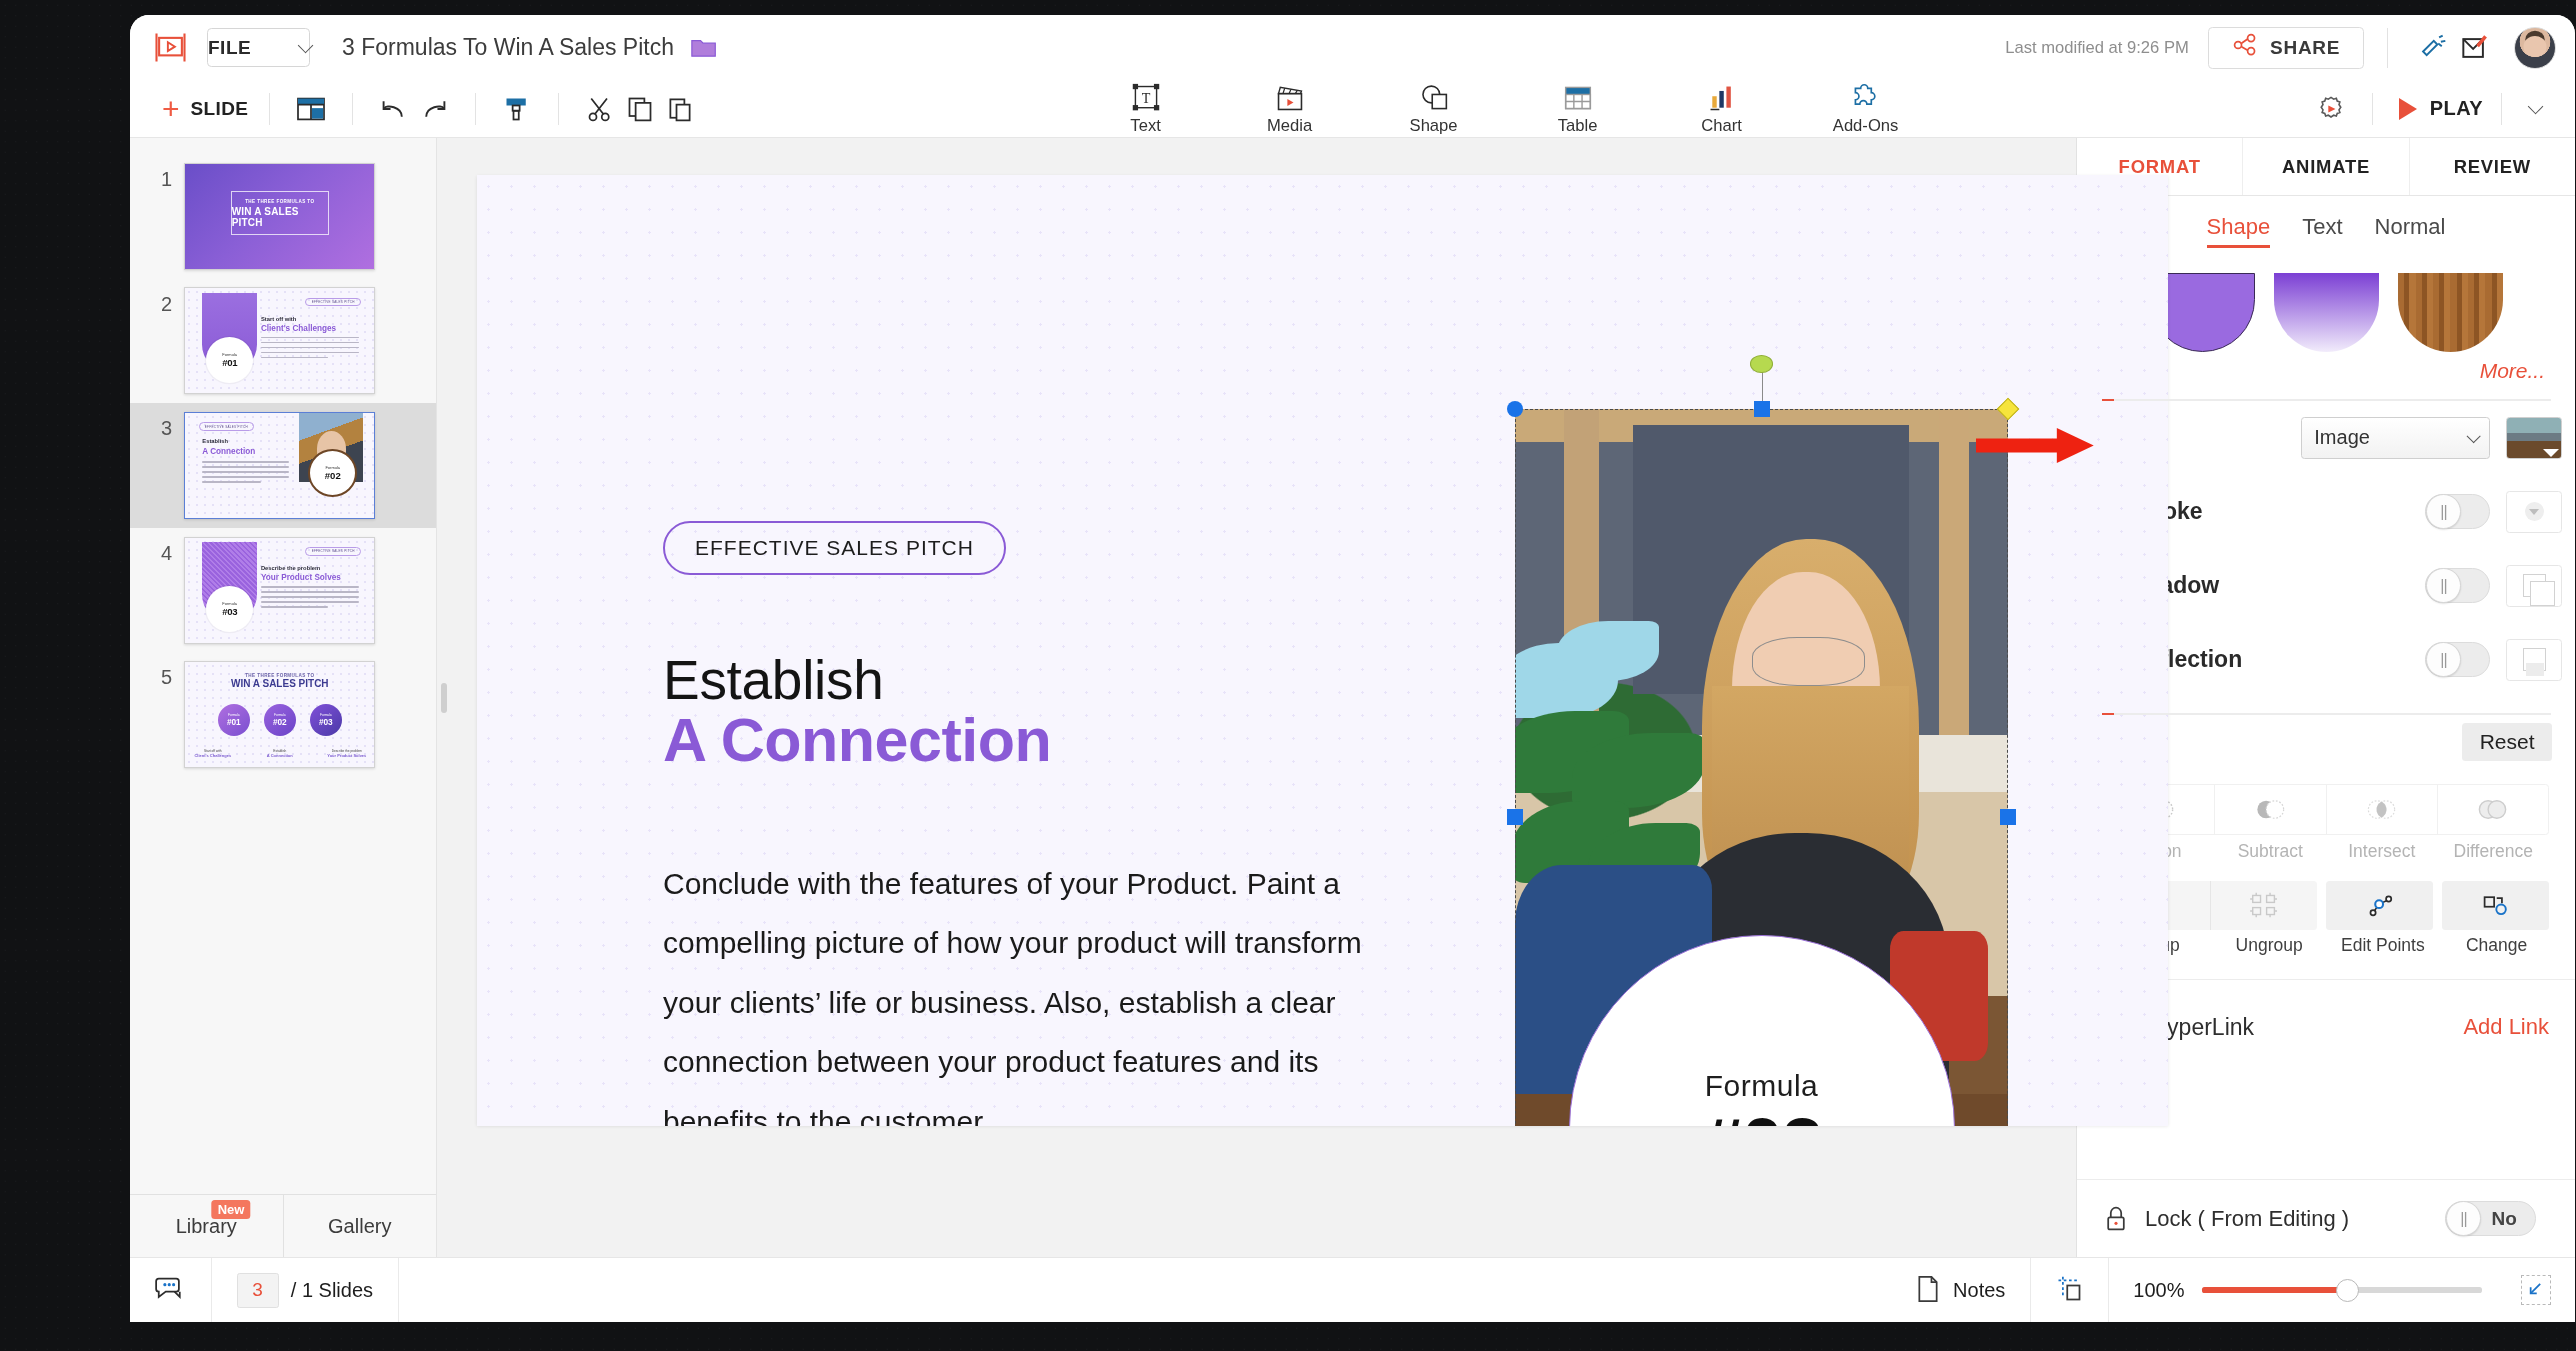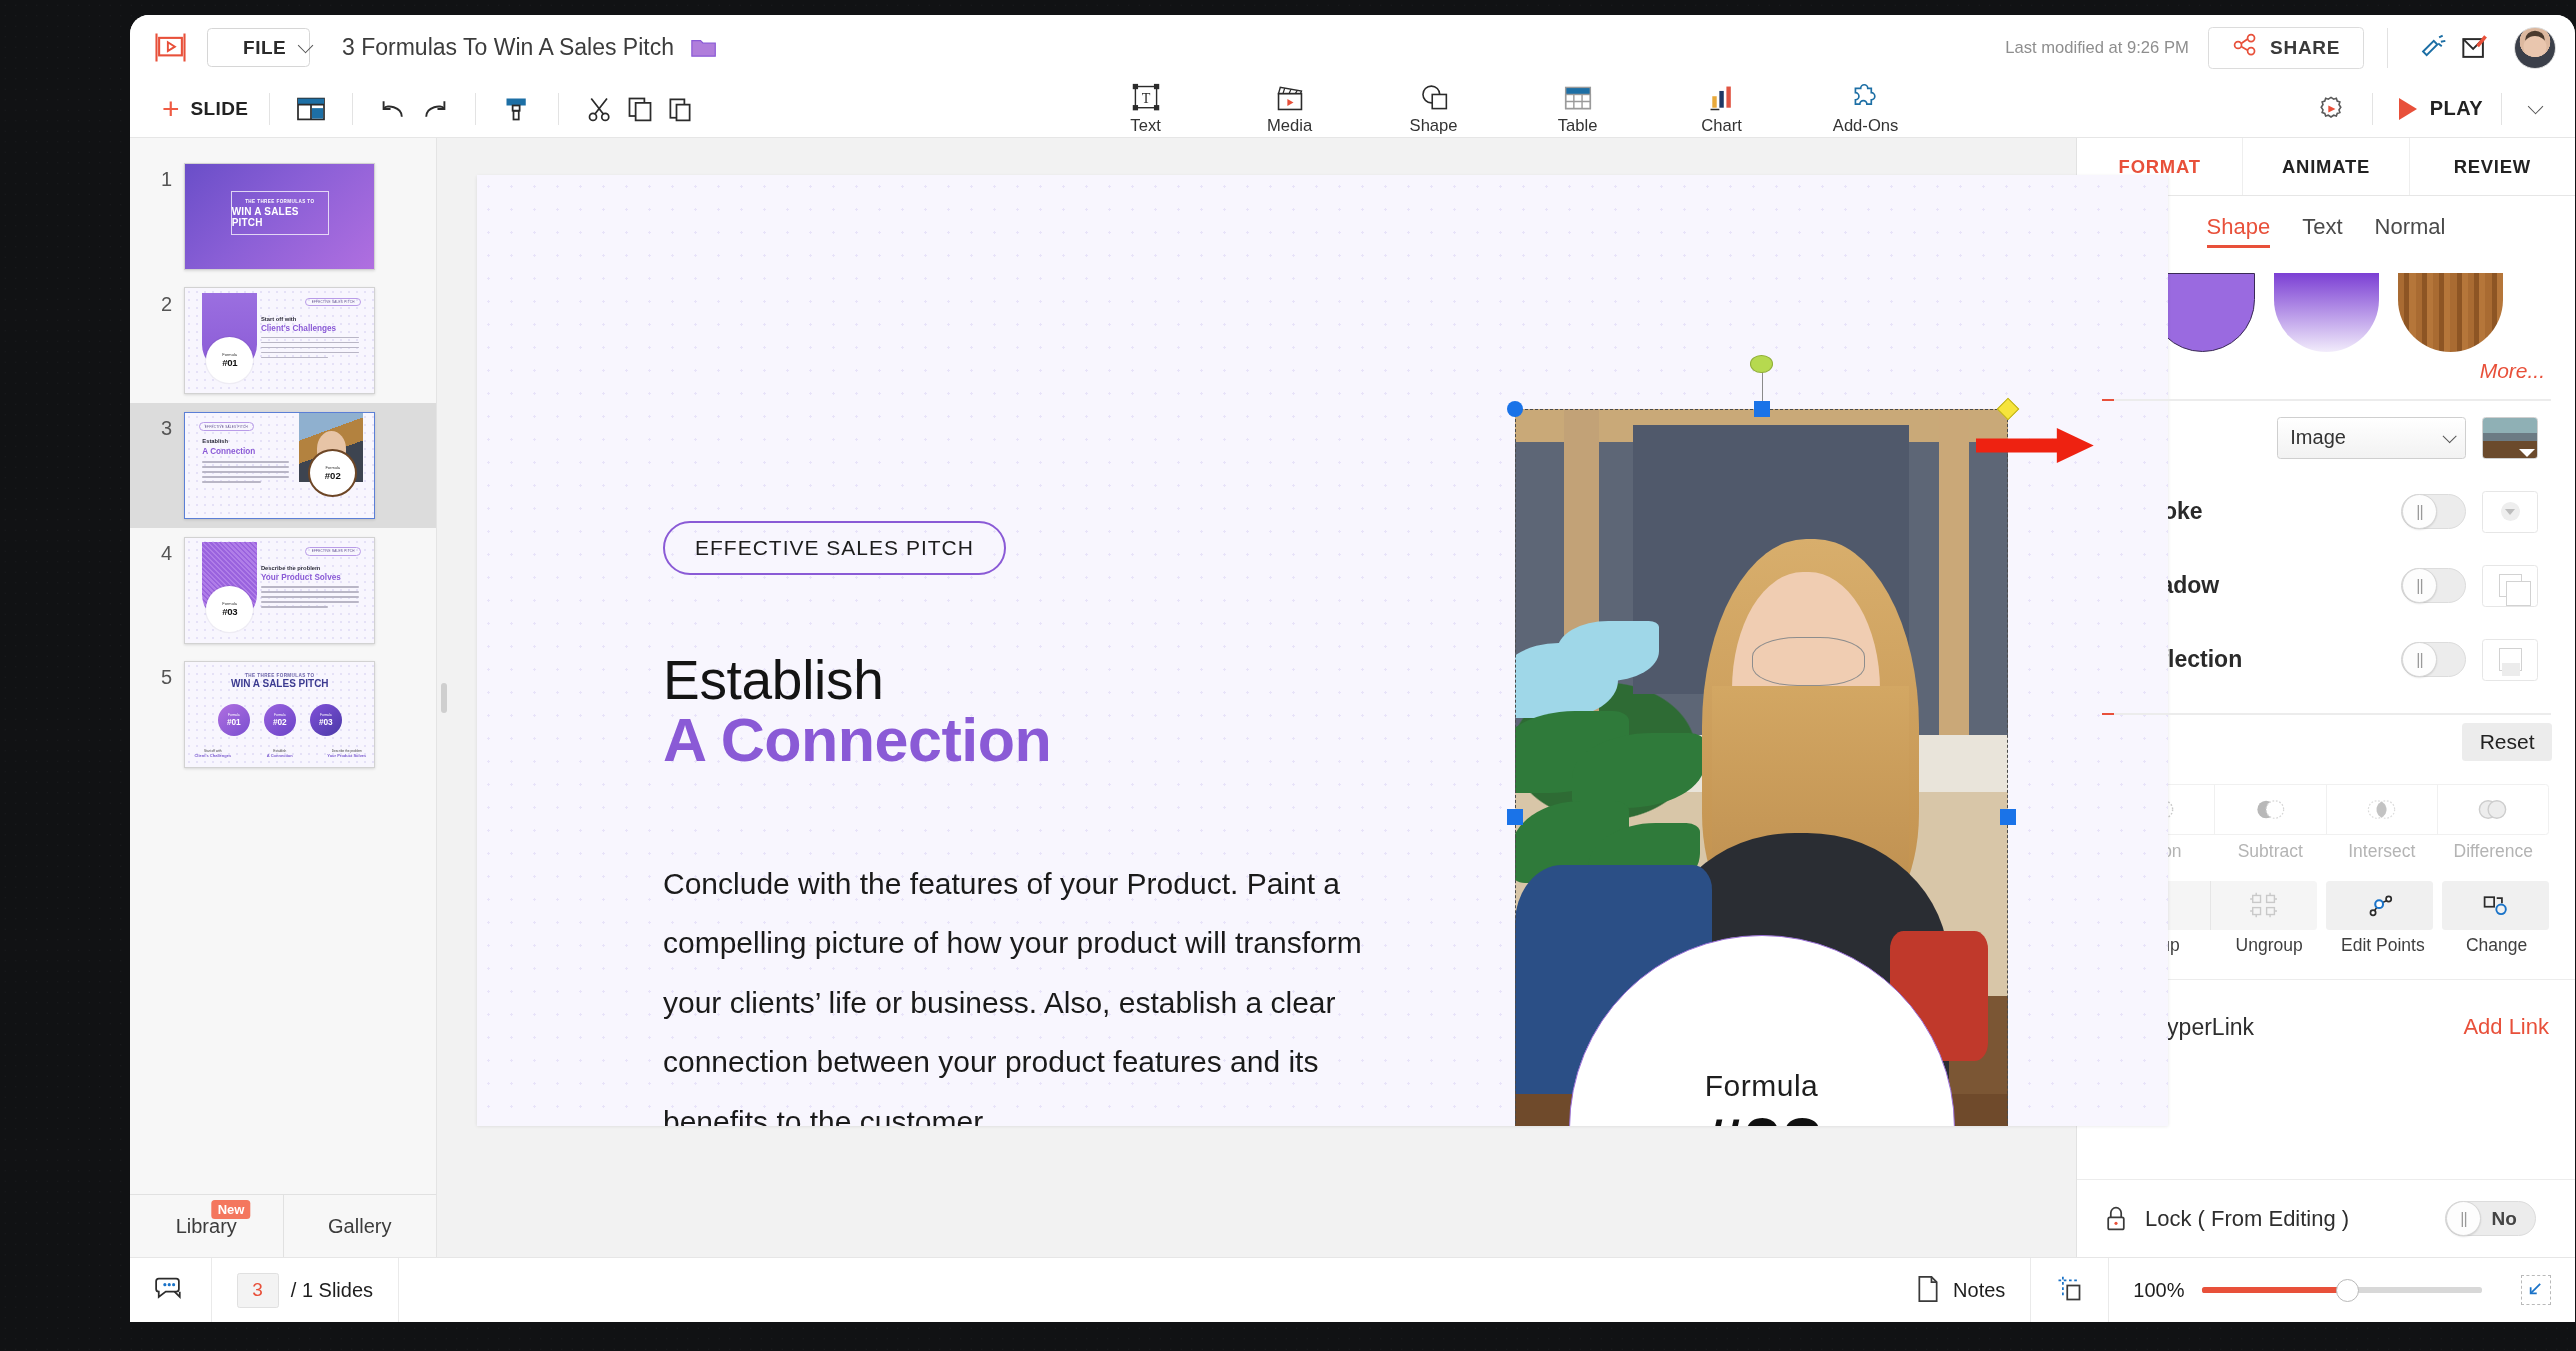--- a/index.html
+++ b/index.html
@@ -32,21 +32,21 @@
     padding: 0 19px 0 23px;
     background: #fff;
   }
   .logo-mark { width: 35px; height: 35px; position: relative; flex: 0 0 35px; }
   .logo-mark svg { display:block; }
   .file-btn {
     margin-left: 19px;
     height: 39px; min-width: 103px;
     border: 0.9px solid #d6d6d6; border-radius: 4.4px;
     background: #fff;
-    display: flex; align-items: center; justify-content: flex-end; gap: 11.4px;
+    display: flex; align-items: center; justify-content: space-between; gap: 11.4px;
     font-size: 19px; font-weight: 700; color: #2b2b2b; letter-spacing: 0.5px;
     cursor: pointer;
   }
   .chev { width:0;height:0;border-left:5.3px solid transparent;border-right:5.3px solid transparent;border-top:6.1px solid #555; }
   .chev.thin { border:none; width:11.4px;height:11.4px; border-right:1.9px solid #555; border-bottom:1.9px solid #555; transform:rotate(45deg) translateY(-2.6px); }
   .doc-title {
     margin-left: 32px;
     font-size: 23px; color: #3c3c3c; font-weight: 400; white-space: nowrap;
   }
   .folder-ico { margin-left: 17.5px; width: 26px; height: 23px; flex:0 0 26px; }
@@ -277,21 +277,21 @@
   .preset { width: 105px; height: 79px; border-radius: 0 0 53px 53px; }
   .preset.p1 { background:#9a6ae0; border:1.3px solid #3a2a55; }
   .preset.p2 { background: linear-gradient(180deg,#7b3fd4 0%, #f2ecfb 100%); }
   .preset.p3 { background: repeating-linear-gradient(90deg,#a96b32 0 6.1px,#8d5524 6.1px 11.4px,#b5763a 11.4px 17.5px); }
   .more-row { text-align:right; padding: 7px 30px 0 0; }
   .more-link { font-size: 21px; color:#e8503a; cursor:pointer;font-style:italic; }
 
   .sec-divider { height: 1.8px; background:#ececec; margin: 16px 24.5px 0 24.5px; position:relative; }
   .sec-divider::before{content:""; position:absolute;left:0;top:0;width:12.3px;height:1.8px;background:#e8503a;}
 
-  .prop-row { display:flex; align-items:center; height: 74px; padding: 0 37px 0 30px; }
+  .prop-row { display:flex; align-items:center; height: 74px; padding: 0 13px 0 30px; }
   .tri { width:0;height:0;border-left:8.8px solid #9a9a9a;border-top:6.1px solid transparent;border-bottom:6.1px solid transparent; margin-right: 16px; cursor:pointer; }
   .prop-label { font-size: 23px; font-weight: 700; color:#2a2a2a; flex: 1 1 auto; }
   .select-box {
     width: 189px; height: 42px; border:0.9px solid #cfcfcf; border-radius:3.5px;
     background: linear-gradient(180deg,#fff,#f2f2f2);
     display:flex; align-items:center; padding: 0 12.3px; gap: 7px; cursor:pointer;
     font-size: 20px; color:#333; margin-right: 16px;
   }
   .select-box .v { flex:1 1 auto; }
   .swatch-btn {

